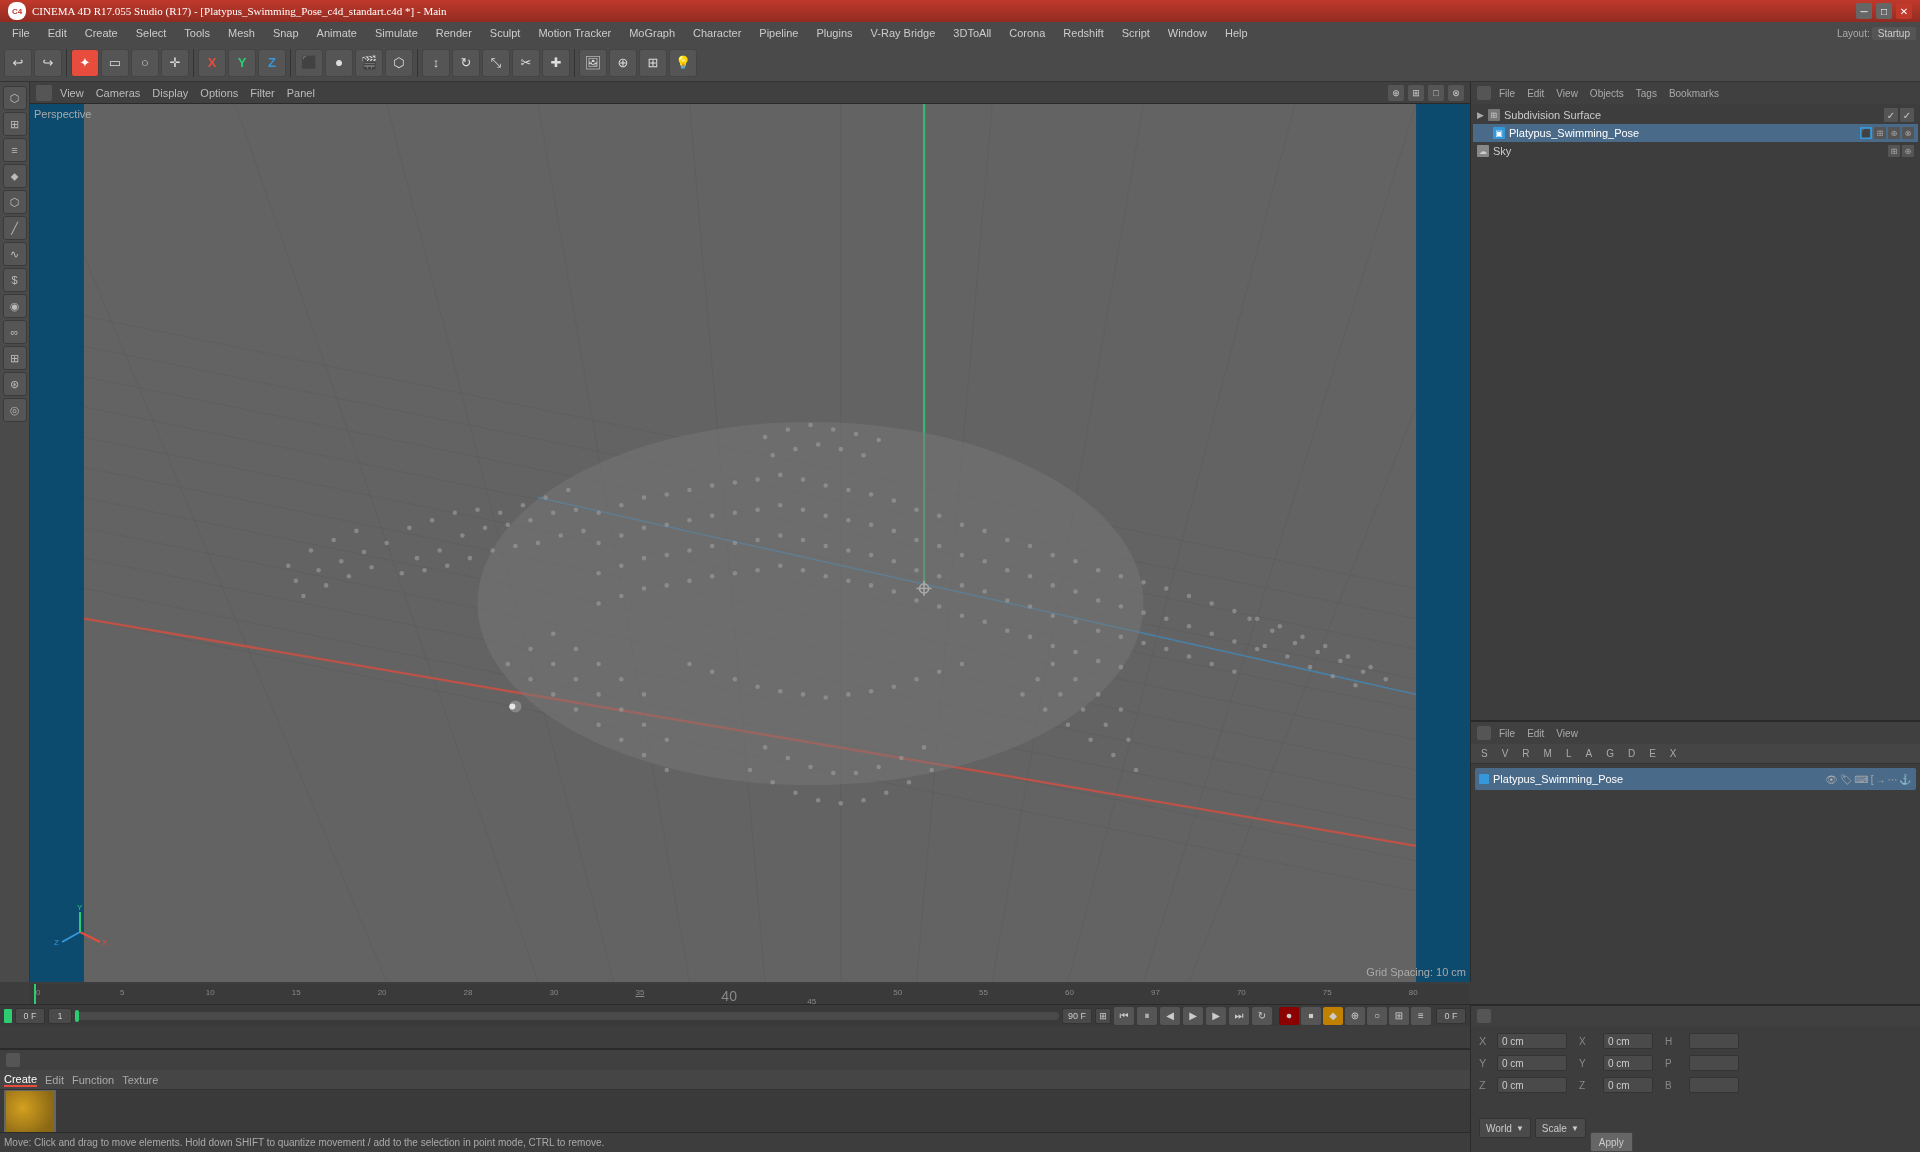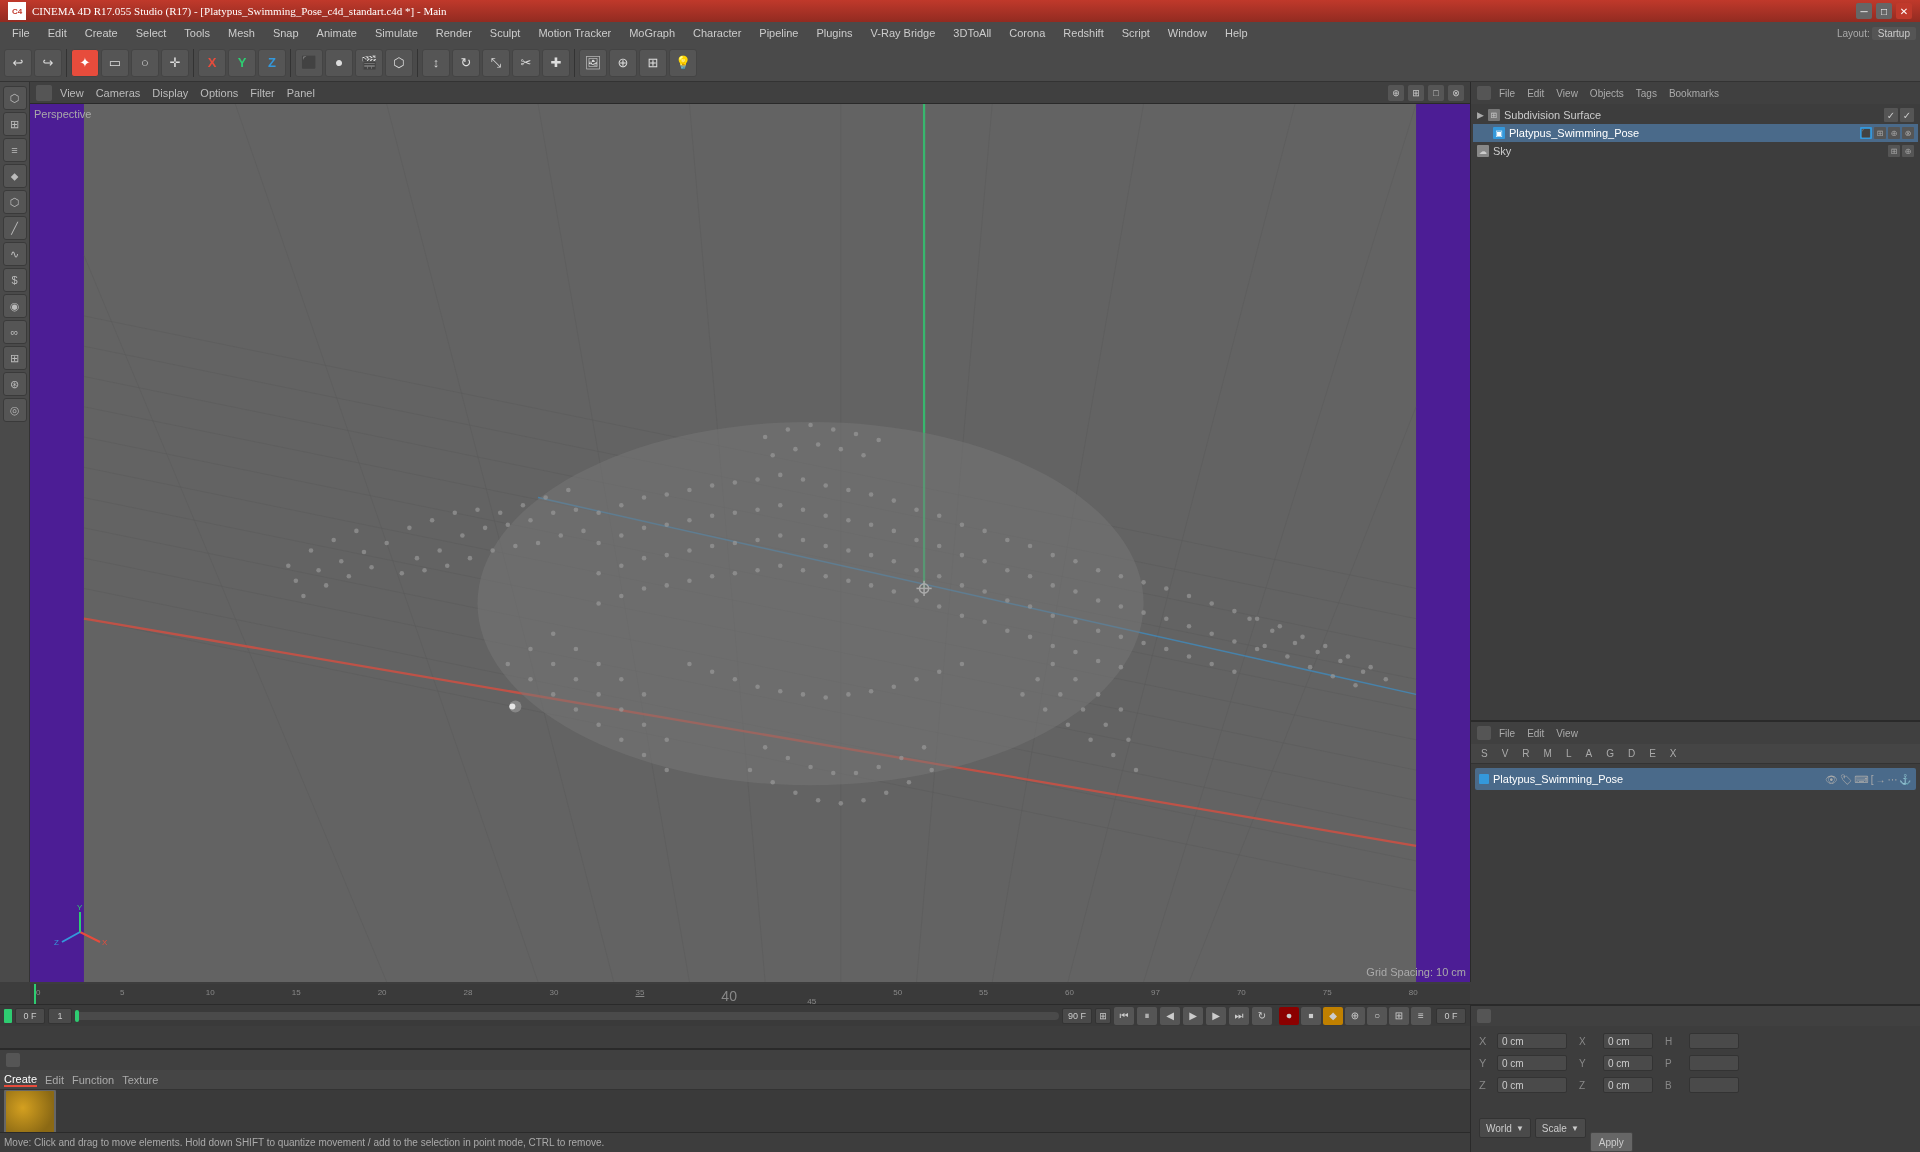--- a/index.html
+++ b/index.html
@@ -30,21 +30,21 @@
     }
     #title-bar-left {
       display: flex;
       align-items: center;
       gap: 6px;
     }
     #title-bar-logo {
       width: 18px;
       height: 18px;
       background: #fff;
-      border-radius: 0;
+      border-radius: 8px;
       display: flex; align-items: center; justify-content: center;
       font-size: 8px; color: #c0392b; font-weight: bold;
     }
     #title-bar-title {
       color: #fff;
       font-size: 11px;
       font-family: Liberation Serif, serif;
     }
     #title-bar-controls {
       display: flex;
@@ -161,21 +161,21 @@
     .viewport-menu {
       color: #bbb;
       font-size: 11px;
       cursor: pointer;
       padding: 0 4px;
     }
     #viewport-canvas {
       width: 100%;
       height: calc(100% - 22px);
       position: relative;
-      background: #4c1d95;
+      background: #0c4a6e;
       overflow: hidden;
       padding-left: 28px;
     }
     #perspective-label {
       position: absolute;
       top: 4px;
       left: 4px;
       color: #aaa;
       font-size: 11px;
       z-index: 10;

